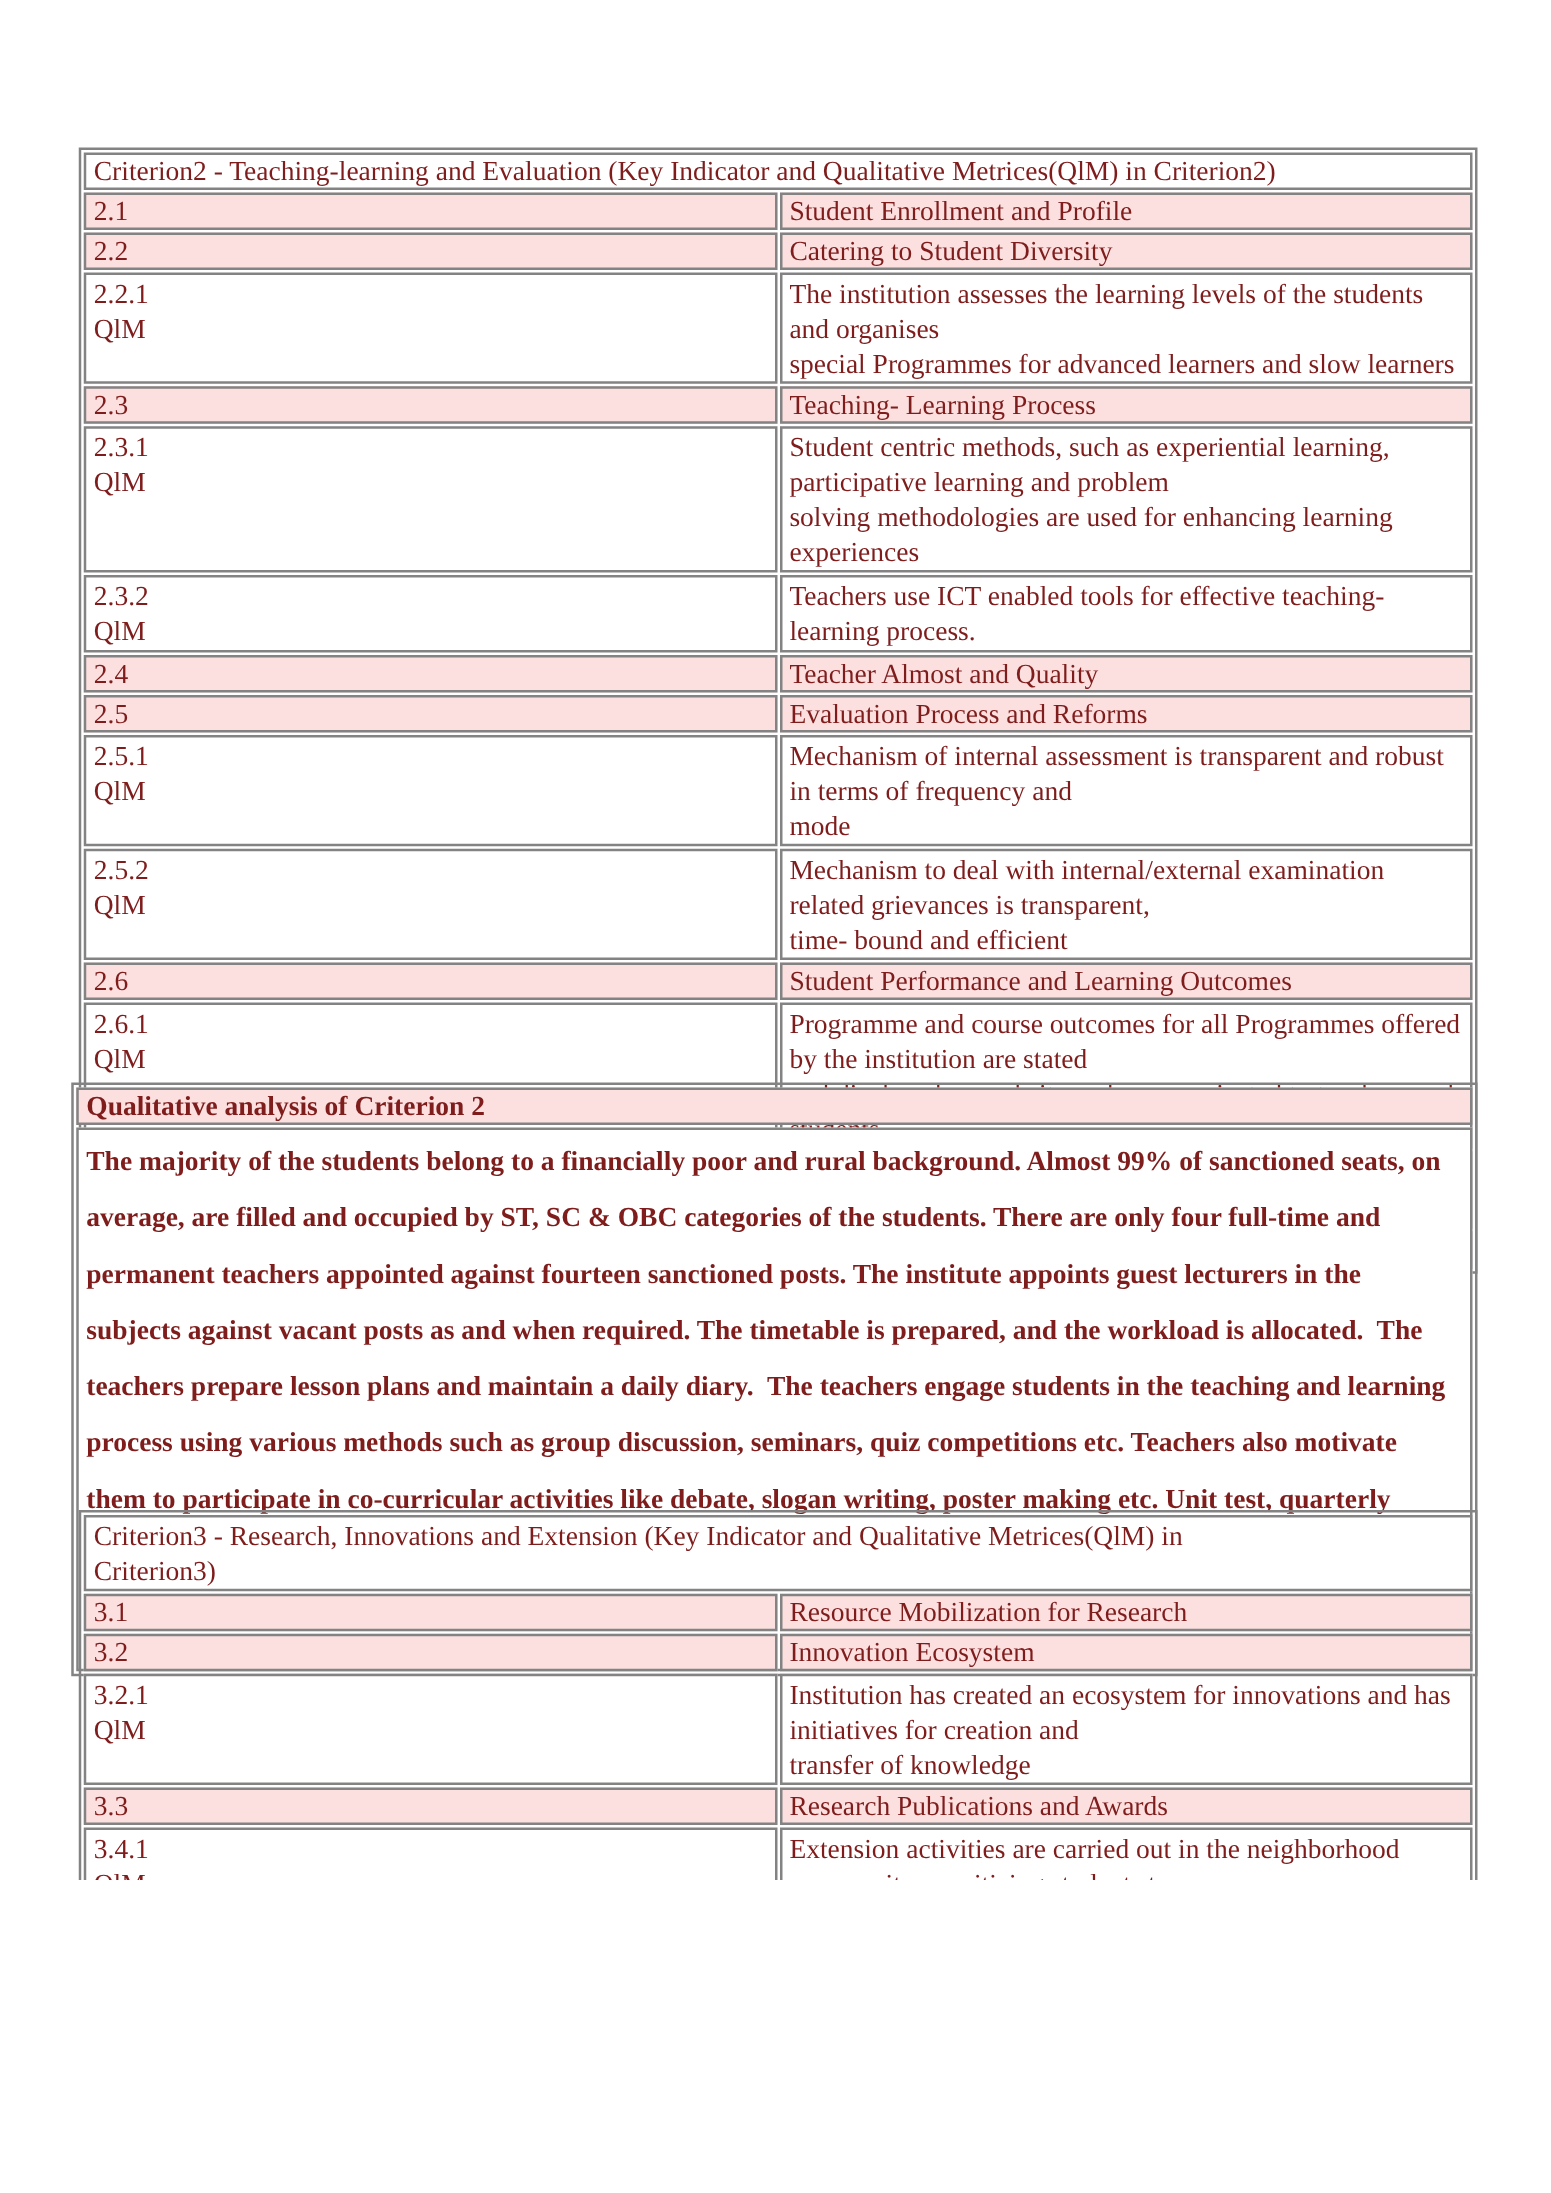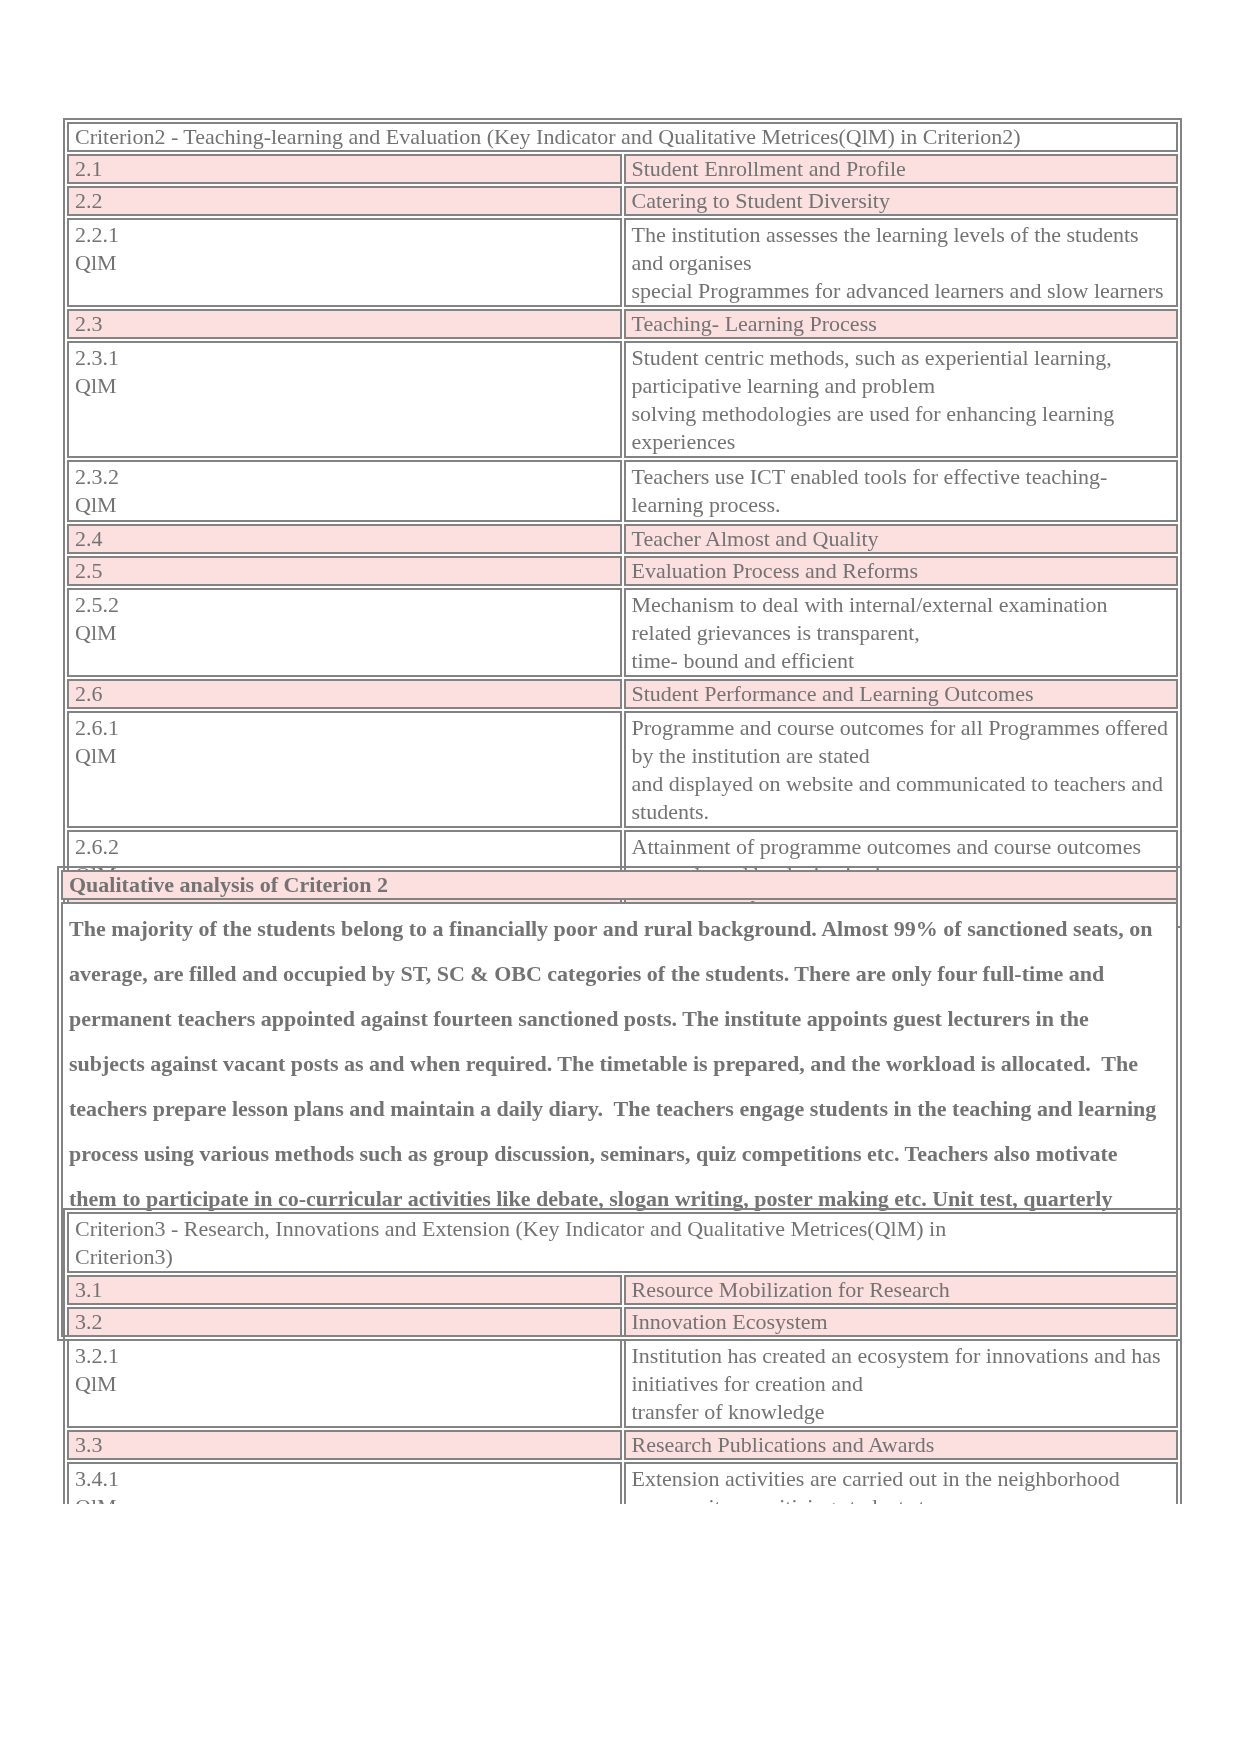--- a/index.html
+++ b/index.html
@@ -2,21 +2,21 @@
 <html><head>
 <meta charset="utf-8">
 <style>
   html,body{margin:0;padding:0;background:#ffffff;}
   .page{
     position:relative;
     width:1241px;
     height:1504px;
     background:#ffffff;
     font-family:"Liberation Serif", serif;
-    color:#737373;
+    color:#7f1d1d;
     overflow:hidden;
   }
   table.grid{
     border-collapse:separate;
     border-spacing:2px;
     border:2px solid #838383;
     width:100%;
     table-layout:fixed;
   }
   table.grid td{
@@ -100,20 +100,26 @@
   <tr class="row-key">
     <td class="c1">2.4</td>
     <td class="c2">Teacher Almost and Quality</td>
   </tr>
 
   <tr class="row-key">
     <td class="c1">2.5</td>
     <td class="c2">Evaluation Process and Reforms</td>
   </tr>
 
+  <tr class="row-qlm">
+    <td class="c1">2.5.1
+QlM</td>
+    <td class="c2">Mechanism of internal assessment is transparent and robust in terms of frequency and
+mode</td>
+  </tr>
 
   <tr class="row-qlm">
     <td class="c1">2.5.2
 QlM</td>
     <td class="c2">Mechanism to deal with internal/external examination related grievances is transparent,
 time- bound and efficient</td>
   </tr>
 
   <tr class="row-key">
     <td class="c1">2.6</td>

